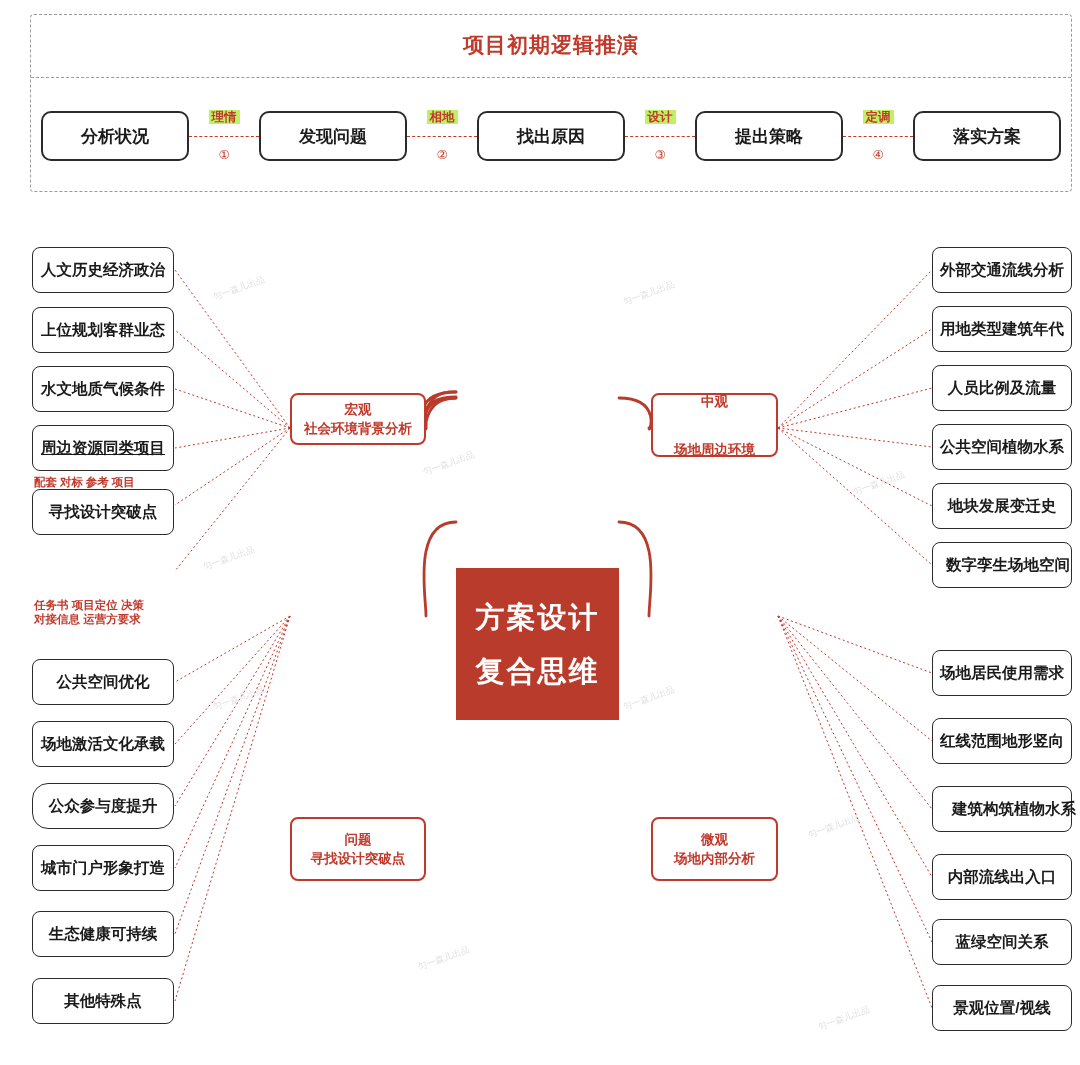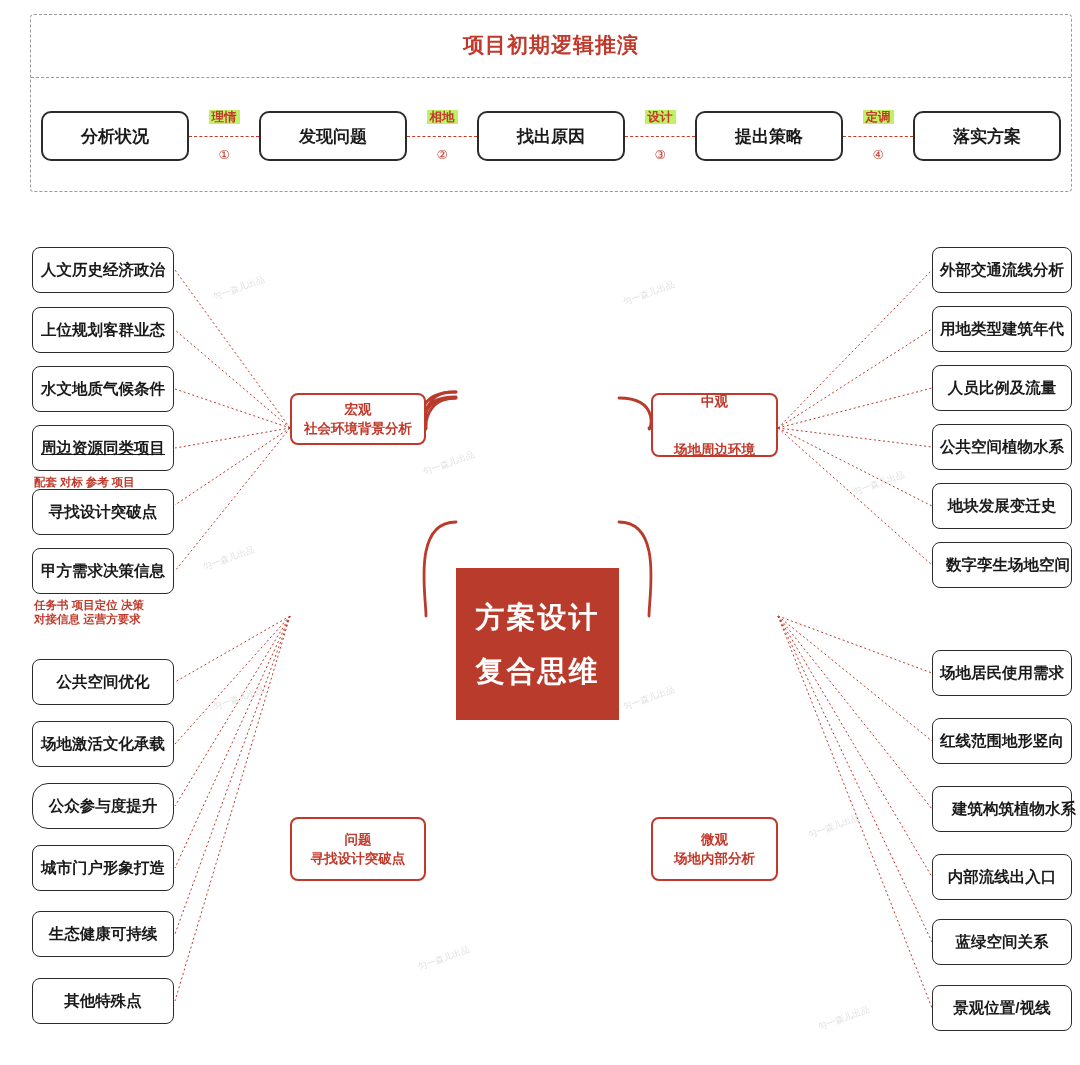--- a/index.html
+++ b/index.html
@@ -317,21 +317,20 @@
       <div>微观</div>
       <div>场地内部分析</div>
     </div>
 
     <div class="leaf" style="left:20px; top:55px; width:142px; height:46px;">人文历史经济政治</div>
     <div class="leaf" style="left:20px; top:115px; width:142px; height:46px;">上位规划客群业态</div>
     <div class="leaf" style="left:20px; top:174px; width:142px; height:46px;">水文地质气候条件</div>
     <div class="leaf" style="left:20px; top:233px; width:142px; height:46px;text-decoration:underline;">周边资源同类项目</div>
     <div class="sub-note" style="left:22px; top:283px;font-family:Liberation Serif, serif;">配套 对标 参考 项目</div>
     <div class="leaf" style="left:20px; top:297px; width:142px; height:46px;">寻找设计突破点</div>
-    <div class="leaf" style="left:20px; top:356px; width:142px; height:46px;">甲方需求决策信息</div>
     <div class="sub-note" style="left:22px; top:406px;">任务书 项目定位 决策</div>
     <div class="sub-note" style="left:22px; top:420px;">对接信息 运营方要求</div>
 
     <div class="leaf" style="left:920px; top:55px; width:140px; height:46px;font-family:Liberation Serif, serif;">外部交通流线分析</div>
     <div class="leaf" style="left:920px; top:114px; width:140px; height:46px;">用地类型建筑年代</div>
     <div class="leaf" style="left:920px; top:173px; width:140px; height:46px;">人员比例及流量</div>
     <div class="leaf" style="left:920px; top:232px; width:140px; height:46px;">公共空间植物水系</div>
     <div class="leaf" style="left:920px; top:291px; width:140px; height:46px;">地块发展变迁史</div>
     <div class="leaf" style="left:920px; top:350px; width:140px; height:46px;padding-left:12px;">数字孪生场地空间</div>
 

